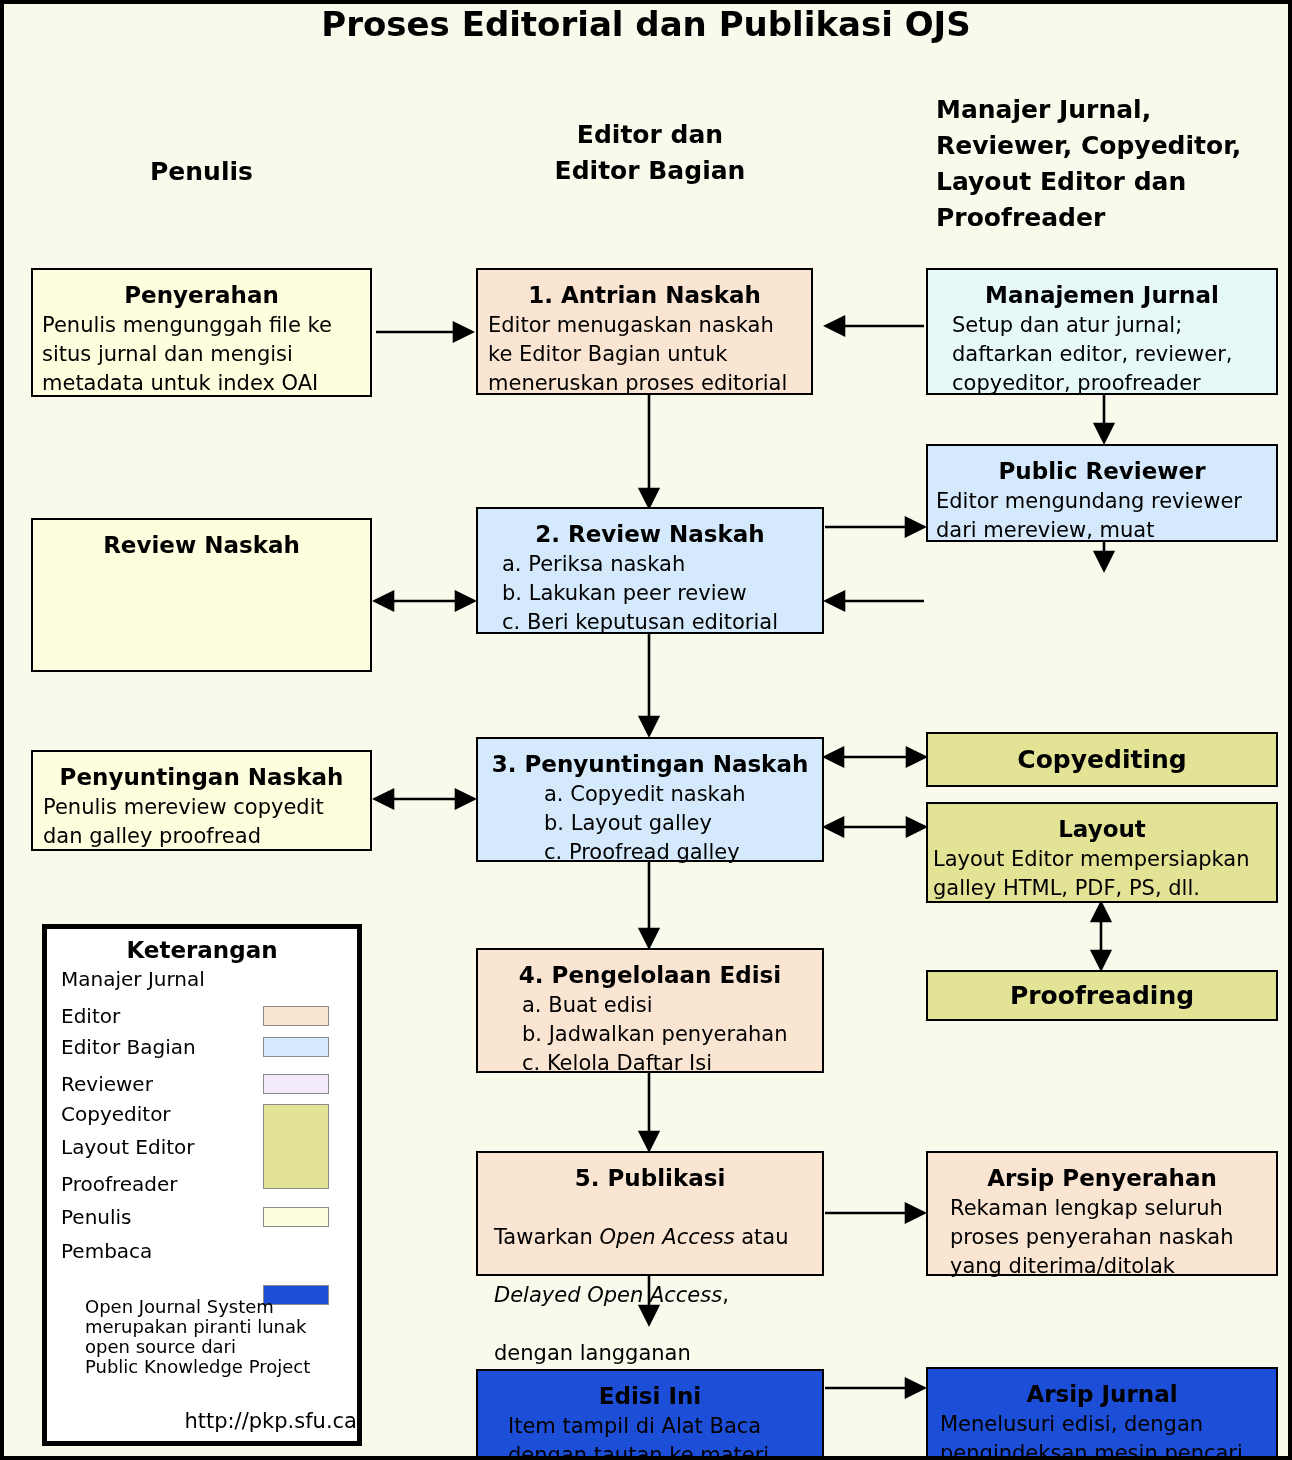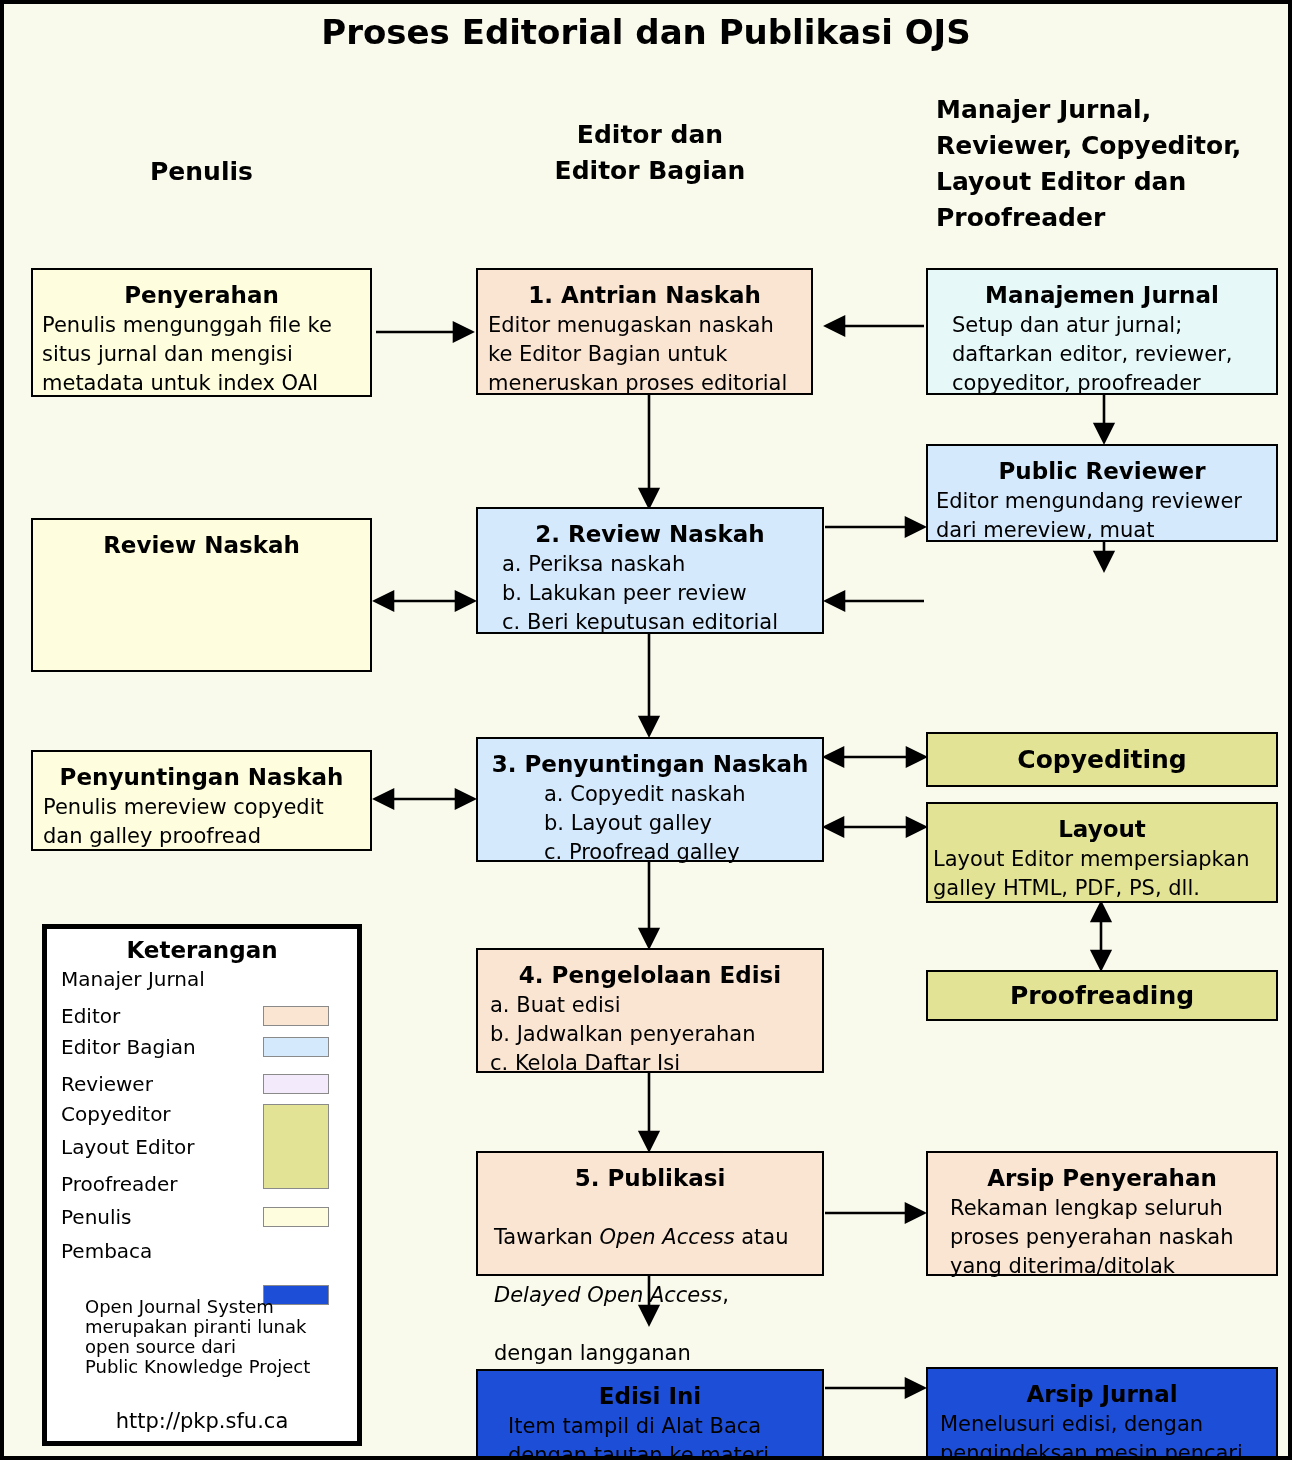--- a/index.html
+++ b/index.html
@@ -8,21 +8,21 @@
     width:1292px;height:1460px;
     background:#FAFAEC;
     border:4px solid #000;
     box-sizing:border-box;
     font-family:"DejaVu Sans",sans-serif;
     color:#000;
     overflow:hidden;
   }
   #arrow-layer{position:absolute;left:0;top:0;z-index:1;pointer-events:none;}
   .page-title{
-    position:absolute;left:0;top:8px;width:1284px;
+    position:absolute;left:0;top:0;width:1284px;
     text-align:center;font-size:34px;font-weight:bold;z-index:2;
   }
   .col-header{position:absolute;font-size:25px;font-weight:bold;line-height:36px;z-index:2;white-space:pre-line;}
   .col-header.center{text-align:center;}
   .box{
     position:absolute;border:2px solid #000;box-sizing:border-box;z-index:2;
   }
   .box-title{font-weight:bold;text-align:center;font-size:23px;line-height:31px;padding-top:10px;}
   .box-body{font-size:21px;line-height:29px;white-space:pre-line;text-align:left;}
   .title-only{display:flex;align-items:center;justify-content:center;font-weight:bold;font-size:25px;}
@@ -34,21 +34,21 @@
   .bg-pembaca{background:#1d4ed8;margin-top:44px;}
   .bg-manajer{background:#E7F8F8;}
   .legend{
     position:absolute;left:38px;top:920px;width:320px;height:522px;
     background:#FFFFFF;border:5px solid #000;box-sizing:border-box;z-index:2;
   }
   .legend-title{position:absolute;left:0;top:8px;width:310px;text-align:center;font-weight:bold;font-size:23px;}
   .legend-label{position:absolute;left:14px;font-size:20px;white-space:nowrap;}
   .swatch{position:absolute;left:216px;width:66px;height:20px;border:1px solid #8a8a8a;box-sizing:border-box;}
   .legend-note{position:absolute;left:38px;top:368px;font-size:18px;line-height:20px;white-space:pre-line;}
-  .legend-url{position:absolute;left:0;top:480px;width:310px;text-align:center;font-size:21px;}
+  .legend-url{position:absolute;left:0;top:480px;width:310px;text-align:right;font-size:21px;}
   i{font-style:italic;}
 </style>
 </head>
 <body>
 
 <div id="canvas">
 
   <svg id="arrow-layer" width="1292" height="1460" viewBox="0 0 1292 1460">
     <g stroke="#000" stroke-width="2.6" fill="#000">
       <g>
@@ -173,21 +173,21 @@
 
   <div class="box bg-bagian" style="left:472px;top:733px;width:348px;height:125px;">
     <div class="box-title">3. Penyuntingan Naskah</div>
     <div class="box-body" style="padding-left:66px;">a. Copyedit naskah
 b. Layout galley
 c. Proofread galley</div>
   </div>
 
   <div class="box bg-editor" style="left:472px;top:944px;width:348px;height:125px;">
     <div class="box-title">4. Pengelolaan Edisi</div>
-    <div class="box-body" style="padding-left:12px;">a. Buat edisi
+    <div class="box-body" style="padding-left:44px;">a. Buat edisi
 b. Jadwalkan penyerahan
 c. Kelola Daftar Isi</div>
   </div>
 
   <div class="box bg-editor" style="left:472px;top:1147px;width:348px;height:125px;">
     <div class="box-title">5. Publikasi</div>
     <div class="box-body" style="padding-left:16px;">
       <span>Tawarkan </span><i>Open Access</i><span> atau</span><br>
       <i>Delayed Open Access</i><span>,</span><br>
       <span>dengan langganan</span>

